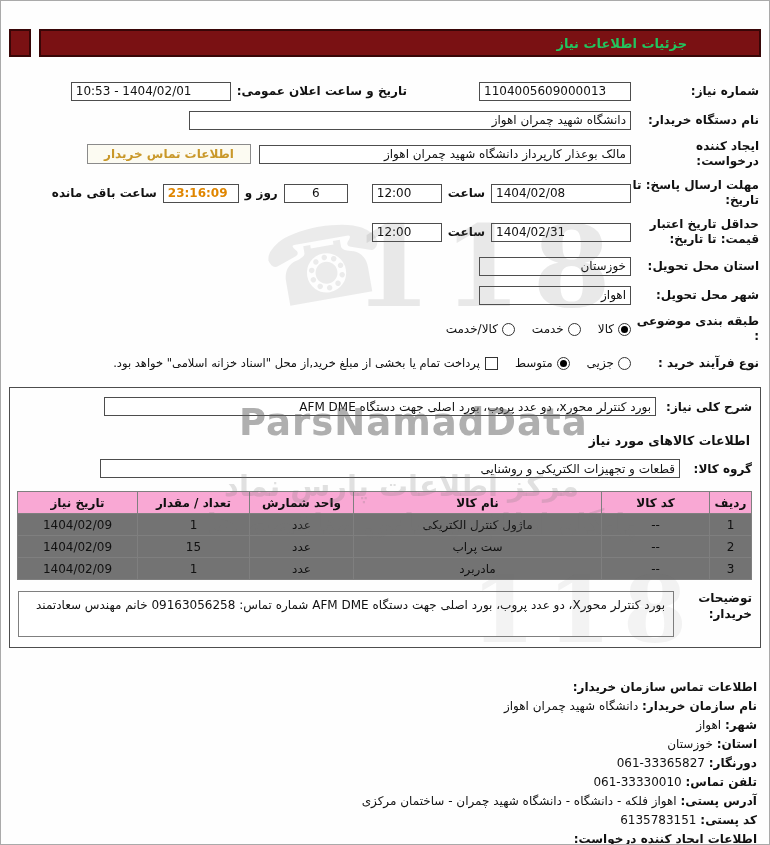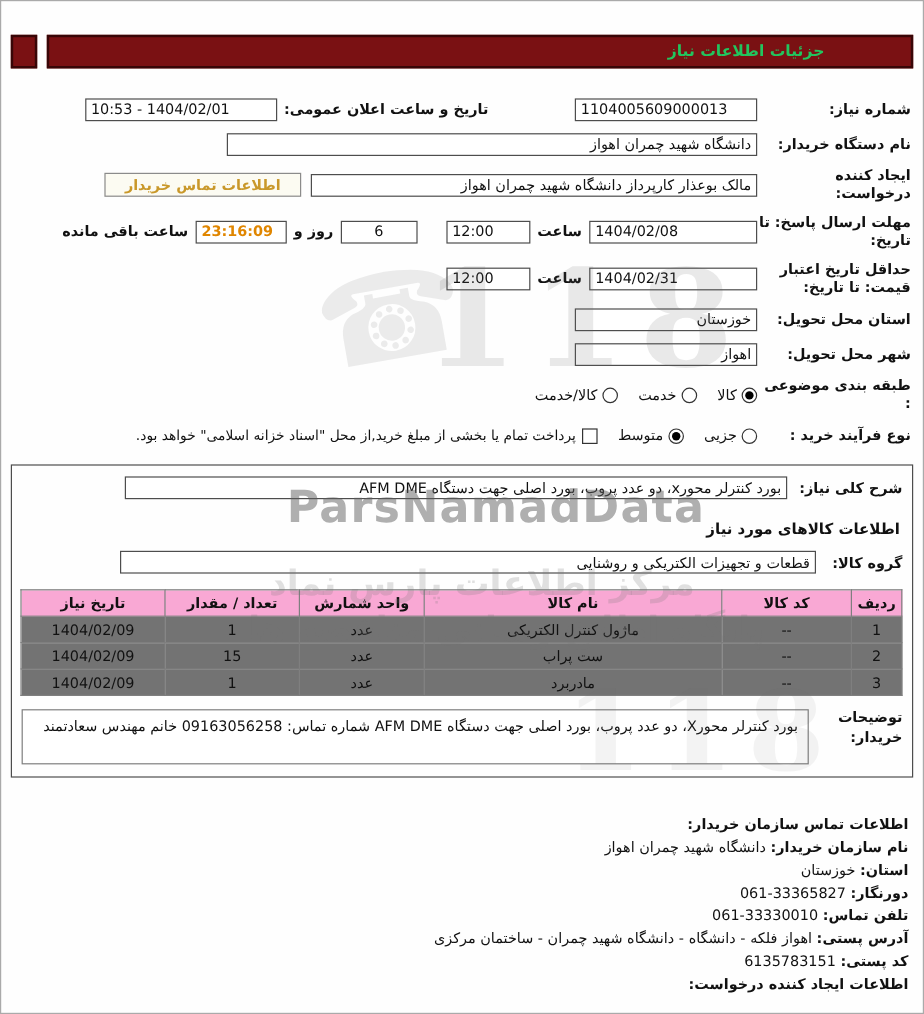--- a/index.html
+++ b/index.html
@@ -242,20 +242,24 @@
   </div>
 
   <div class="contact">
     <div class="b cline">اطلاعات تماس سازمان خریدار:</div>
 
     <div class="cline">
       <span class="b">نام سازمان خریدار:</span>
       <span>دانشگاه شهید چمران اهواز</span>
     </div>
     <div class="cline">
+      <span class="b">شهر:</span>
+      <span>اهواز</span>
+    </div>
+    <div class="cline">
       <span class="b">استان:</span>
       <span>خوزستان</span>
     </div>
     <div class="cline">
       <span class="b">دورنگار:</span>
       <span class="ltrspan">061-33365827</span>
     </div>
     <div class="cline">
       <span class="b">تلفن تماس:</span>
       <span class="ltrspan">061-33330010</span>

